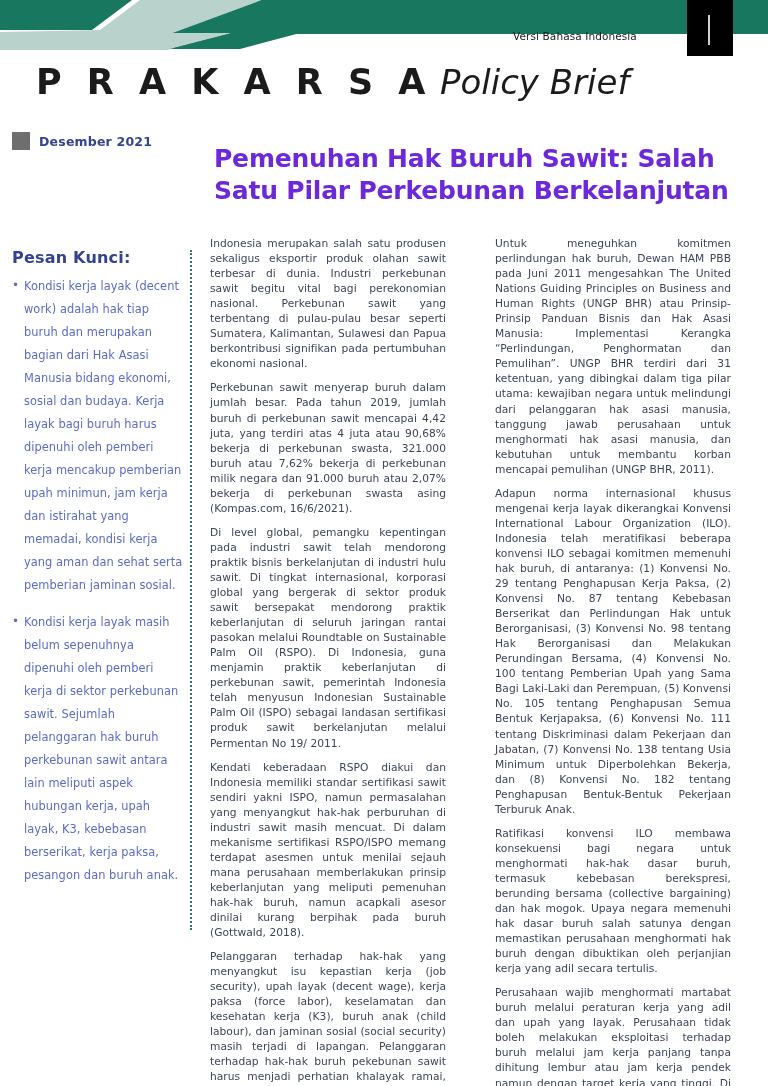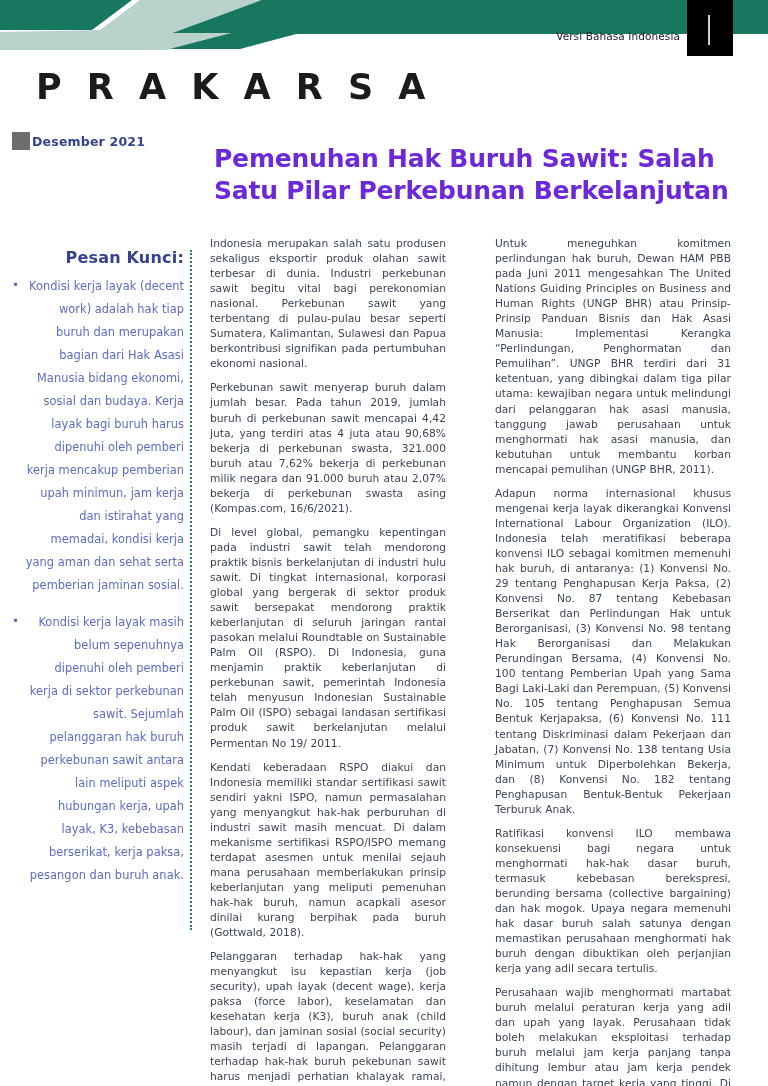--- a/index.html
+++ b/index.html
@@ -47,36 +47,36 @@
     height: 30px;
     background: #cfcfcf;
     vertical-align: -6px;
     margin-right: 2px;
   }
   .lang-label {
     position: absolute;
     top: 30px;
     left: 470px;
     width: 210px;
-    text-align: right;
+    text-align: center;
     font-size: 10.5px;
     color: #1a1a1a;
     letter-spacing: 0.1px;
     z-index: 6;
     font-family: "DejaVu Sans", sans-serif;
   }
 
   
   .masthead {
     position: absolute;
     top: 62px;
     left: 36px;
     height: 50px;
     display: flex;
-    align-items: center;
+    align-items: flex-start;
     color: #1b1b1b;
   }
   .masthead .brand {
     font-size: 35px;
     font-weight: 700;
     letter-spacing: 6.5px;
     font-family: "DejaVu Sans", sans-serif;
   }
   .masthead .sub {
     font-size: 34px;
@@ -86,21 +86,21 @@
     font-family: "DejaVu Sans", sans-serif;
   }
 
   
   .dateline {
     position: absolute;
     top: 132px;
     left: 12px;
     display: flex;
     align-items: center;
-    gap: 2px;
+    gap: 9px;
   }
   .dateline .sq {
     width: 18px;
     height: 18px;
     background: #6e6e6e;
   }
   .dateline .txt {
     font-size: 12.5px;
     font-weight: 700;
     color: #33438f;
@@ -121,21 +121,20 @@
     font-family: "DejaVu Sans", sans-serif;
   }
 
   
   .sidebar {
     position: absolute;
     top: 248px;
     left: 12px;
     width: 172px;
     color: #5a6bc4;
-    text-align: right;
   }
   .sidebar h2 {
     margin: 0 0 8px 0;
     font-size: 16px;
     font-weight: 700;
     color: #33438f;
     letter-spacing: 0.2px;
   }
   .sidebar ul {
     margin: 0;
@@ -211,20 +210,21 @@
     <path d="M170,49 L232,33 L300,33 L240,49 Z" fill="#17775f"></path>
   </svg>
 </div>
 
 <div class="lang-label">Versi Bahasa Indonesia</div>
 
 <div class="page-badge"><span class="tick"></span><span>29</span></div>
 
 <div class="masthead">
   <span class="brand">P R A K A R S A</span>
+  <span class="sub">Policy Brief</span>
 </div>
 
 <div class="dateline">
   <span class="sq"></span>
   <span class="txt">Desember 2021</span>
 </div>
 
 <div class="doc-title">Pemenuhan Hak Buruh Sawit: Salah Satu Pilar Perkebunan Berkelanjutan</div>
 
 <div class="sidebar">

